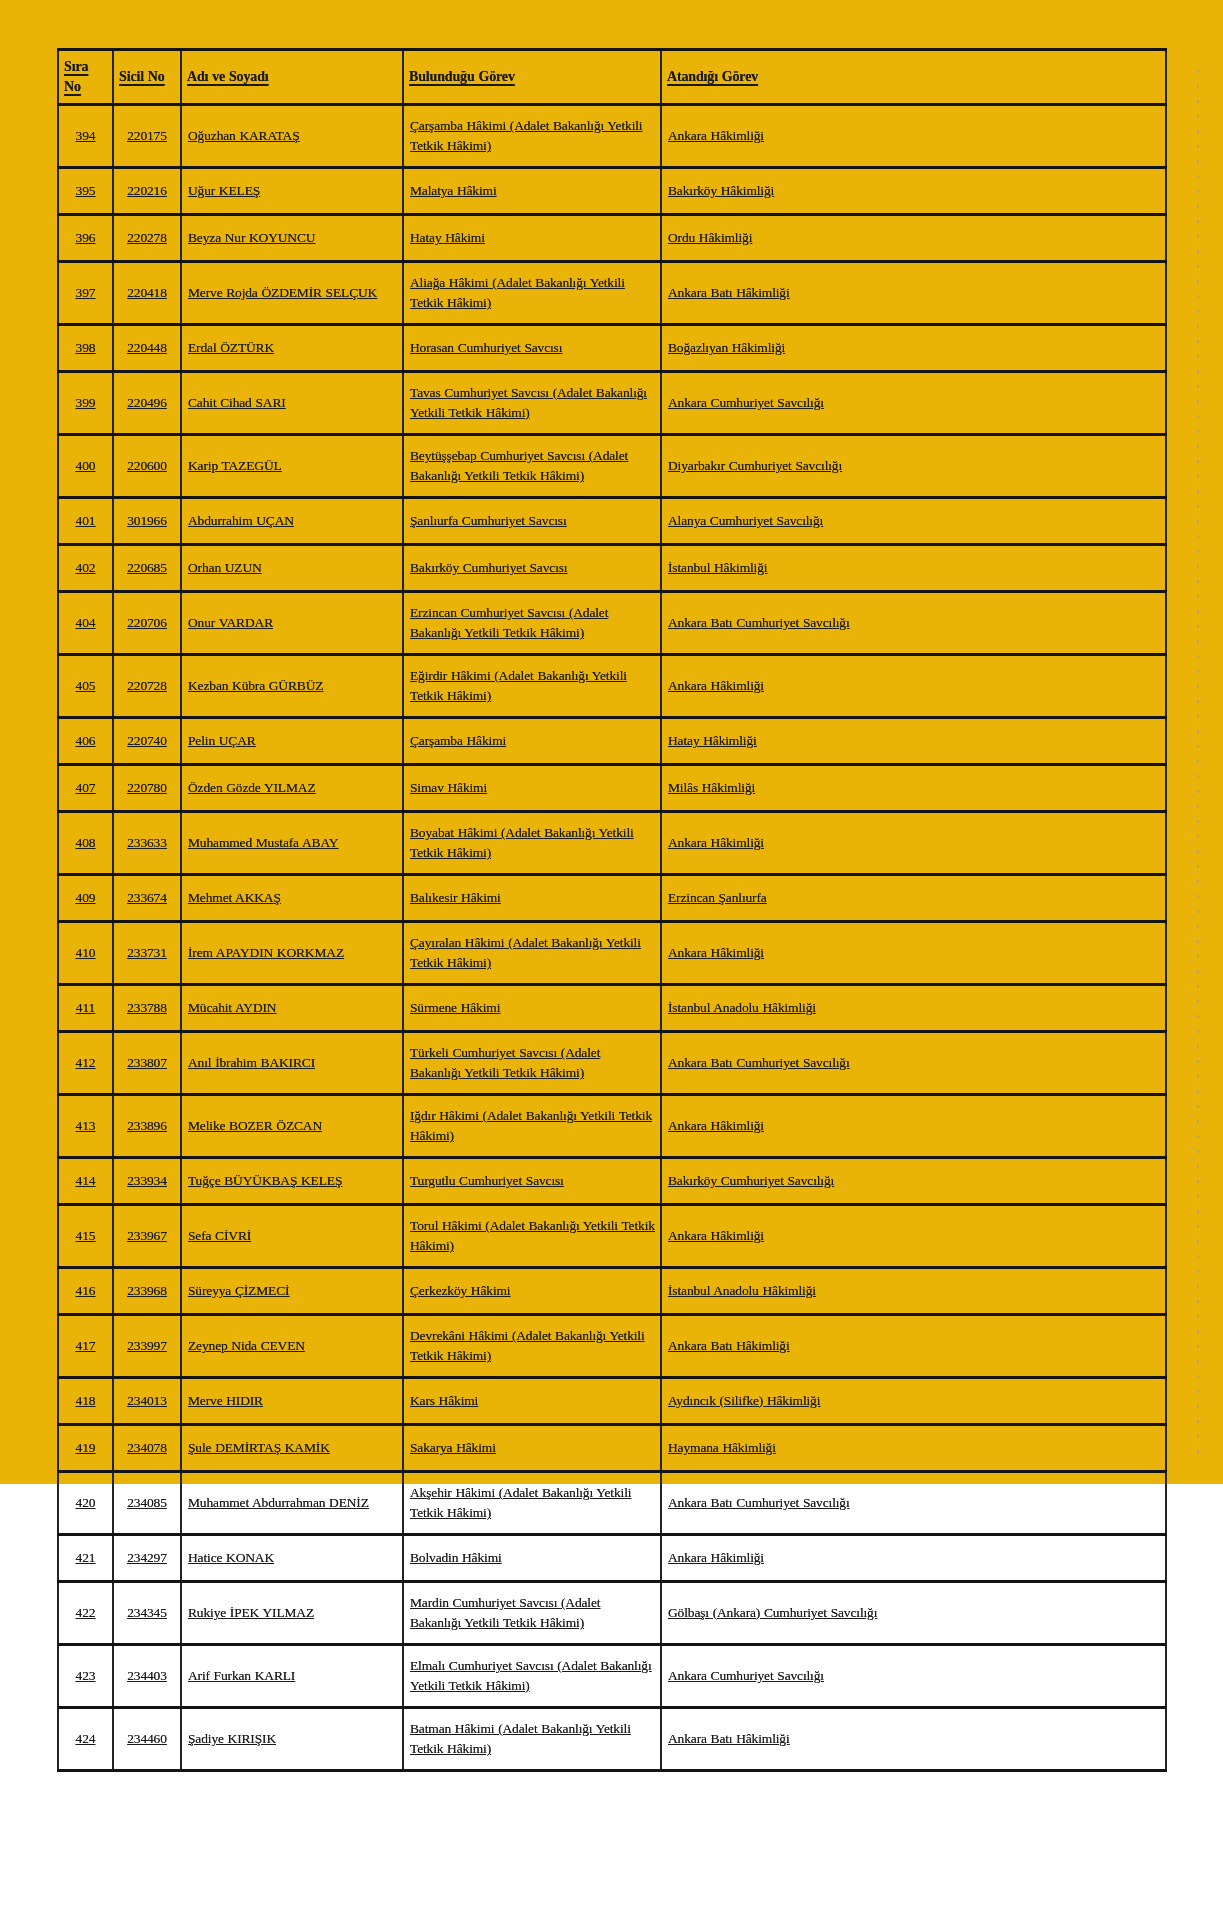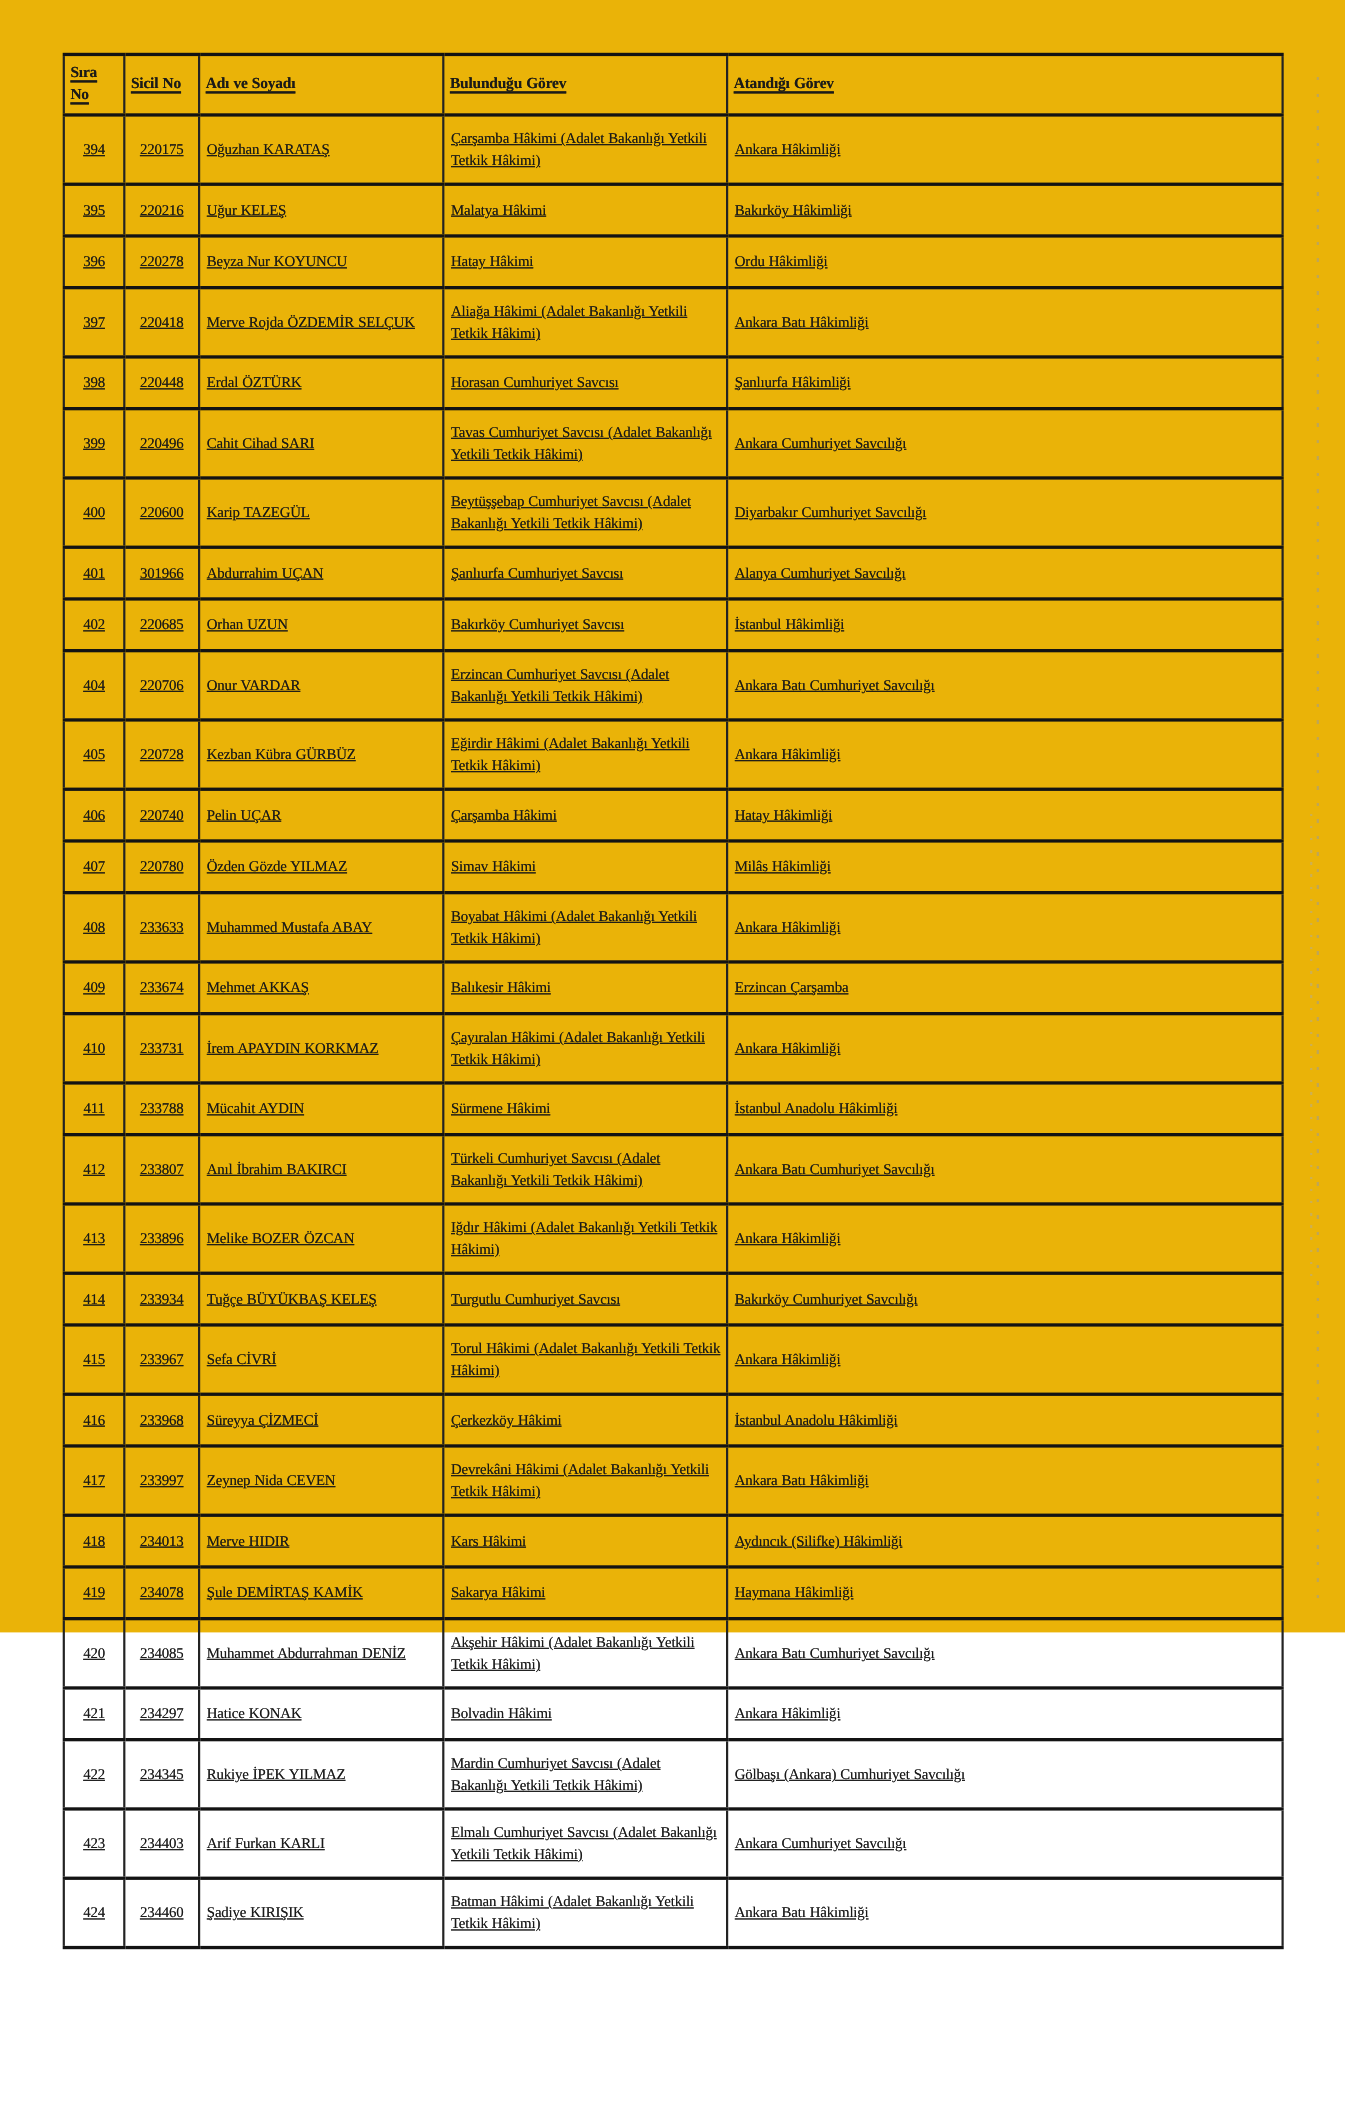--- a/index.html
+++ b/index.html
@@ -126,21 +126,21 @@
     <td class="num">220418</td>
     <td class="txt">Merve Rojda ÖZDEMİR SELÇUK</td>
     <td class="txt">Aliağa Hâkimi (Adalet Bakanlığı Yetkili Tetkik Hâkimi)</td>
     <td class="txt">Ankara Batı Hâkimliği</td>
   </tr>
         <tr>
     <td class="num">398</td>
     <td class="num">220448</td>
     <td class="txt">Erdal ÖZTÜRK</td>
     <td class="txt">Horasan Cumhuriyet Savcısı</td>
-    <td class="txt">Şanlıurfa Hâkimliği</td>
+    <td class="txt">Boğazlıyan Hâkimliği</td>
   </tr>
         <tr>
     <td class="num">399</td>
     <td class="num">220496</td>
     <td class="txt">Cahit Cihad SARI</td>
     <td class="txt">Tavas Cumhuriyet Savcısı (Adalet Bakanlığı Yetkili Tetkik Hâkimi)</td>
     <td class="txt">Ankara Cumhuriyet Savcılığı</td>
   </tr>
         <tr>
     <td class="num">400</td>
@@ -196,21 +196,21 @@
     <td class="num">233633</td>
     <td class="txt">Muhammed Mustafa ABAY</td>
     <td class="txt">Boyabat Hâkimi (Adalet Bakanlığı Yetkili Tetkik Hâkimi)</td>
     <td class="txt">Ankara Hâkimliği</td>
   </tr>
         <tr>
     <td class="num">409</td>
     <td class="num">233674</td>
     <td class="txt">Mehmet AKKAŞ</td>
     <td class="txt">Balıkesir Hâkimi</td>
-    <td class="txt">Erzincan Çarşamba</td>
+    <td class="txt">Erzincan Şanlıurfa</td>
   </tr>
         <tr>
     <td class="num">410</td>
     <td class="num">233731</td>
     <td class="txt">İrem APAYDIN KORKMAZ</td>
     <td class="txt">Çayıralan Hâkimi (Adalet Bakanlığı Yetkili Tetkik Hâkimi)</td>
     <td class="txt">Ankara Hâkimliği</td>
   </tr>
         <tr>
     <td class="num">411</td>

